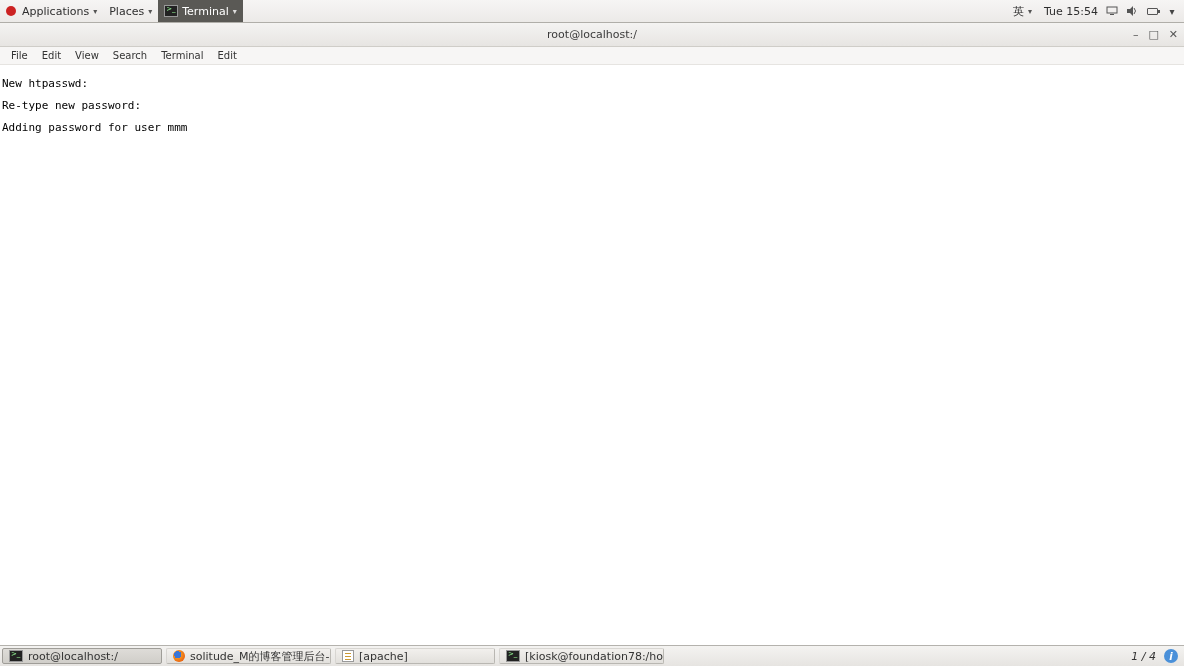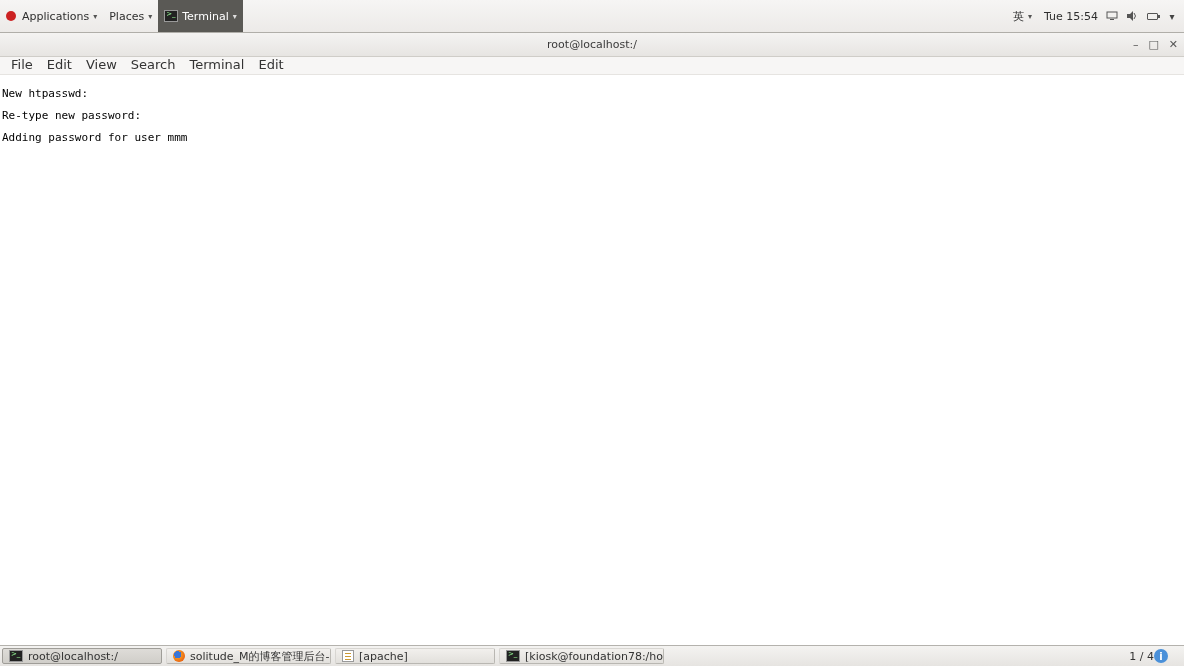--- a/index.html
+++ b/index.html
@@ -1,19 +1,19 @@
 <!DOCTYPE html>
 <html><head>
 <meta charset="utf-8">
 <style>
   * { margin: 0; padding: 0; box-sizing: border-box; }
   html, body { width: 1184px; height: 666px; overflow: hidden; font-family: "DejaVu Sans", Arial, sans-serif; background: #fff; }
   
   .top-panel {
-    height: 33px;
+    height: 23px;
     background: linear-gradient(#f6f5f4, #eceae8);
     border-bottom: 1px solid #b0aea9;
     display: flex;
     align-items: center;
     font-size: 11px;
     color: #2e2e2e;
     user-select: none;
   }
   .top-panel .left { display: flex; align-items: center; height: 100%; }
   .top-panel .right { margin-left: auto; display: flex; align-items: center; gap: 8px; padding-right: 6px; height: 100%; }
@@ -42,21 +42,22 @@
   }
   .win-controls { position: absolute; right: 6px; top: 0; height: 100%; display: flex; align-items: center; gap: 10px; font-size: 11px; color: #555; }
   .win-ctrl { cursor: pointer; }
 
   
   .menubar {
     height: 18px;
     background: #f7f6f5;
     border-bottom: 1px solid #e6e4e1;
     display: flex;
-    font-size: 13px;
+    align-items: center;
+    font-size: 10px;
     color: #333;
     padding-left: 4px;
     user-select: none;
   }
   .menubar span { padding: 0 7px; cursor: pointer; }
 
   
   .terminal {
     height: 586px;
     background: #fff;
@@ -110,21 +111,21 @@
     cursor: pointer;
   }
   .task-btn.active { background: linear-gradient(#dedcd8, #d0cec9); border-color: #9f9d98; }
   .task-icon { width: 14px; height: 12px; display: inline-block; flex-shrink: 0; }
   .task-icon.term { background: #222; border: 1px solid #999; position: relative; }
   .task-icon.term::before { content: ">_"; color: #9f9; font-size: 7px; position: absolute; top: -1px; left: 1px; }
   .task-icon.ff { width: 12px; height: 12px; border-radius: 50%; background: radial-gradient(circle at 40% 40%, #3a76d8 35%, #f39020 36%, #e85c0e 80%); }
   .task-icon.doc { width: 12px; height: 12px; background: #fff; border: 1px solid #999; position: relative; }
   .task-icon.doc::before { content:""; position:absolute; left:2px; top:2px; right:2px; height:1px; background:#c93; box-shadow: 0 3px 0 #c93, 0 6px 0 #c93; }
 
-  .bottom-right { margin-left: auto; display: flex; align-items: center; padding-right: 16px; }
+  .bottom-right { margin-left: auto; display: flex; align-items: center; gap: 8px; padding-right: 6px; font-style: italic; }
   .info-icon { width: 14px; height: 14px; border-radius: 50%; background: #4a90d9; color: #fff; font-size: 10px; font-weight: bold; display: inline-flex; align-items: center; justify-content: center; cursor: pointer; }
 </style>
 </head>
 <body>
 
 <div class="top-panel">
   <div class="left">
     <div class="menu-item">
       <span class="logo-dot"></span>
       <span>Applications</span>

